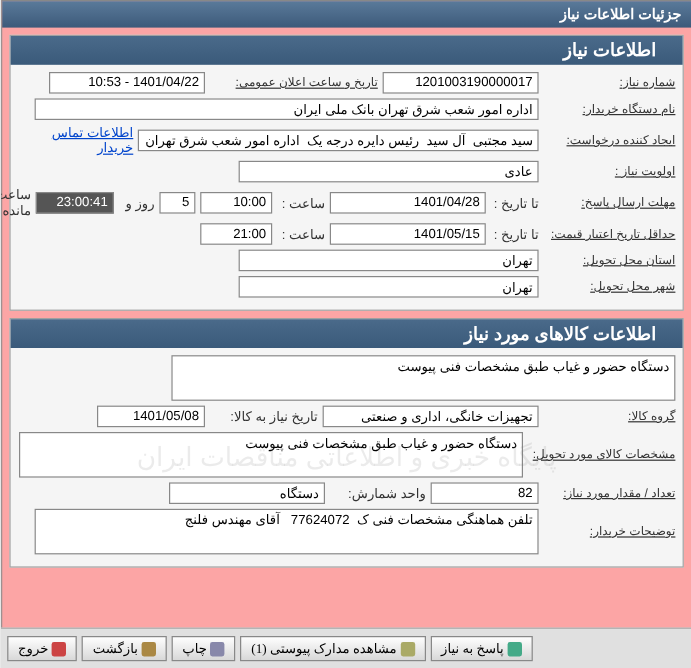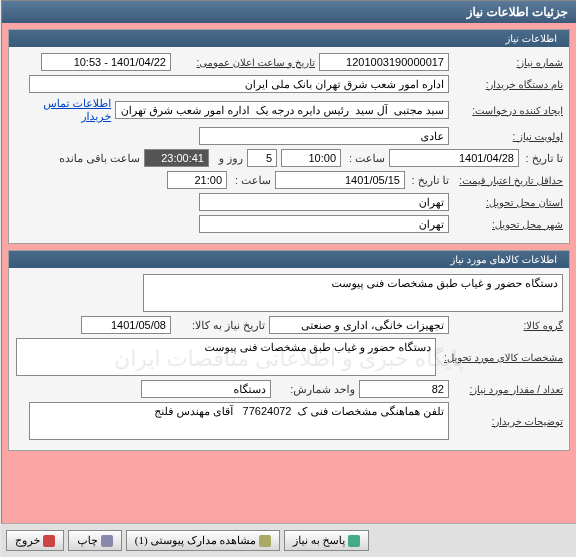--- a/index.html
+++ b/index.html
@@ -27,23 +27,23 @@
   text-align: right;
 }
 .section {
   margin: 6px;
   border: 1px solid #a0a0a0;
   background: #f5f5f5;
 }
 .section-header {
   background: linear-gradient(to bottom, #4a6a8a, #3a5a7a);
   color: #fff;
-  padding: 3px 12px;
-  font-size: 10px;
-  font-weight: normal;
+  padding: 3px 22px;
+  font-size: 15px;
+  font-weight: bold;
 }
 .section-body {
   padding: 6px;
   position: relative;
 }
 .row {
   display: flex;
   align-items: center;
   margin-bottom: 4px;
   gap: 4px;
@@ -154,20 +154,21 @@
       <div class="row">
         <span class="label">ایجاد کننده درخواست:</span>
         <input type="text" class="field-xl" value="سید مجتبی  آل سید  رئیس دایره درجه یک  اداره امور شعب شرق تهران بانک م" style="">
         <a class="link-blue">اطلاعات تماس خریدار</a>
       </div>
       <div class="row">
         <span class="label">اولویت نیاز :</span>
         <input type="text" class="field-lg" value="عادی" style="">
       </div>
       <div class="row">
+        <span class="label">مهلت ارسال پاسخ:</span>
         <span class="label-sm">تا تاریخ :</span>
         <input type="text" class="field-md text-ltr" value="1401/04/28" style="">
         <span class="label-sm">ساعت :</span>
         <input type="text" class="field-xs text-ltr" value="10:00" style="">
         <input type="text" class="field-xs text-ltr" style="width: 30px;" value="5">
         <span class="label-sm" style="min-width:30px">روز و</span>
         <input type="text" class="field-xs readonly-dark" style="width: 65px;" value="23:00:41">
         <span class="label-sm" style="min-width:80px">ساعت باقی مانده</span>
       </div>
       <div class="row">
@@ -225,17 +226,21 @@
     </button>
     <button class="btn">
       <span class="icon icon-attach"></span>
       <span>مشاهده مدارک پیوستی (1)</span>
     </button>
     <button class="btn">
       <span class="icon icon-print"></span>
       <span>چاپ</span>
     </button>
     <button class="btn">
+      <span class="icon icon-back"></span>
+      <span>بازگشت</span>
+    </button>
+    <button class="btn">
       <span class="icon icon-exit"></span>
       <span>خروج</span>
     </button>
   </div>
 </div>
 
 </body></html>

